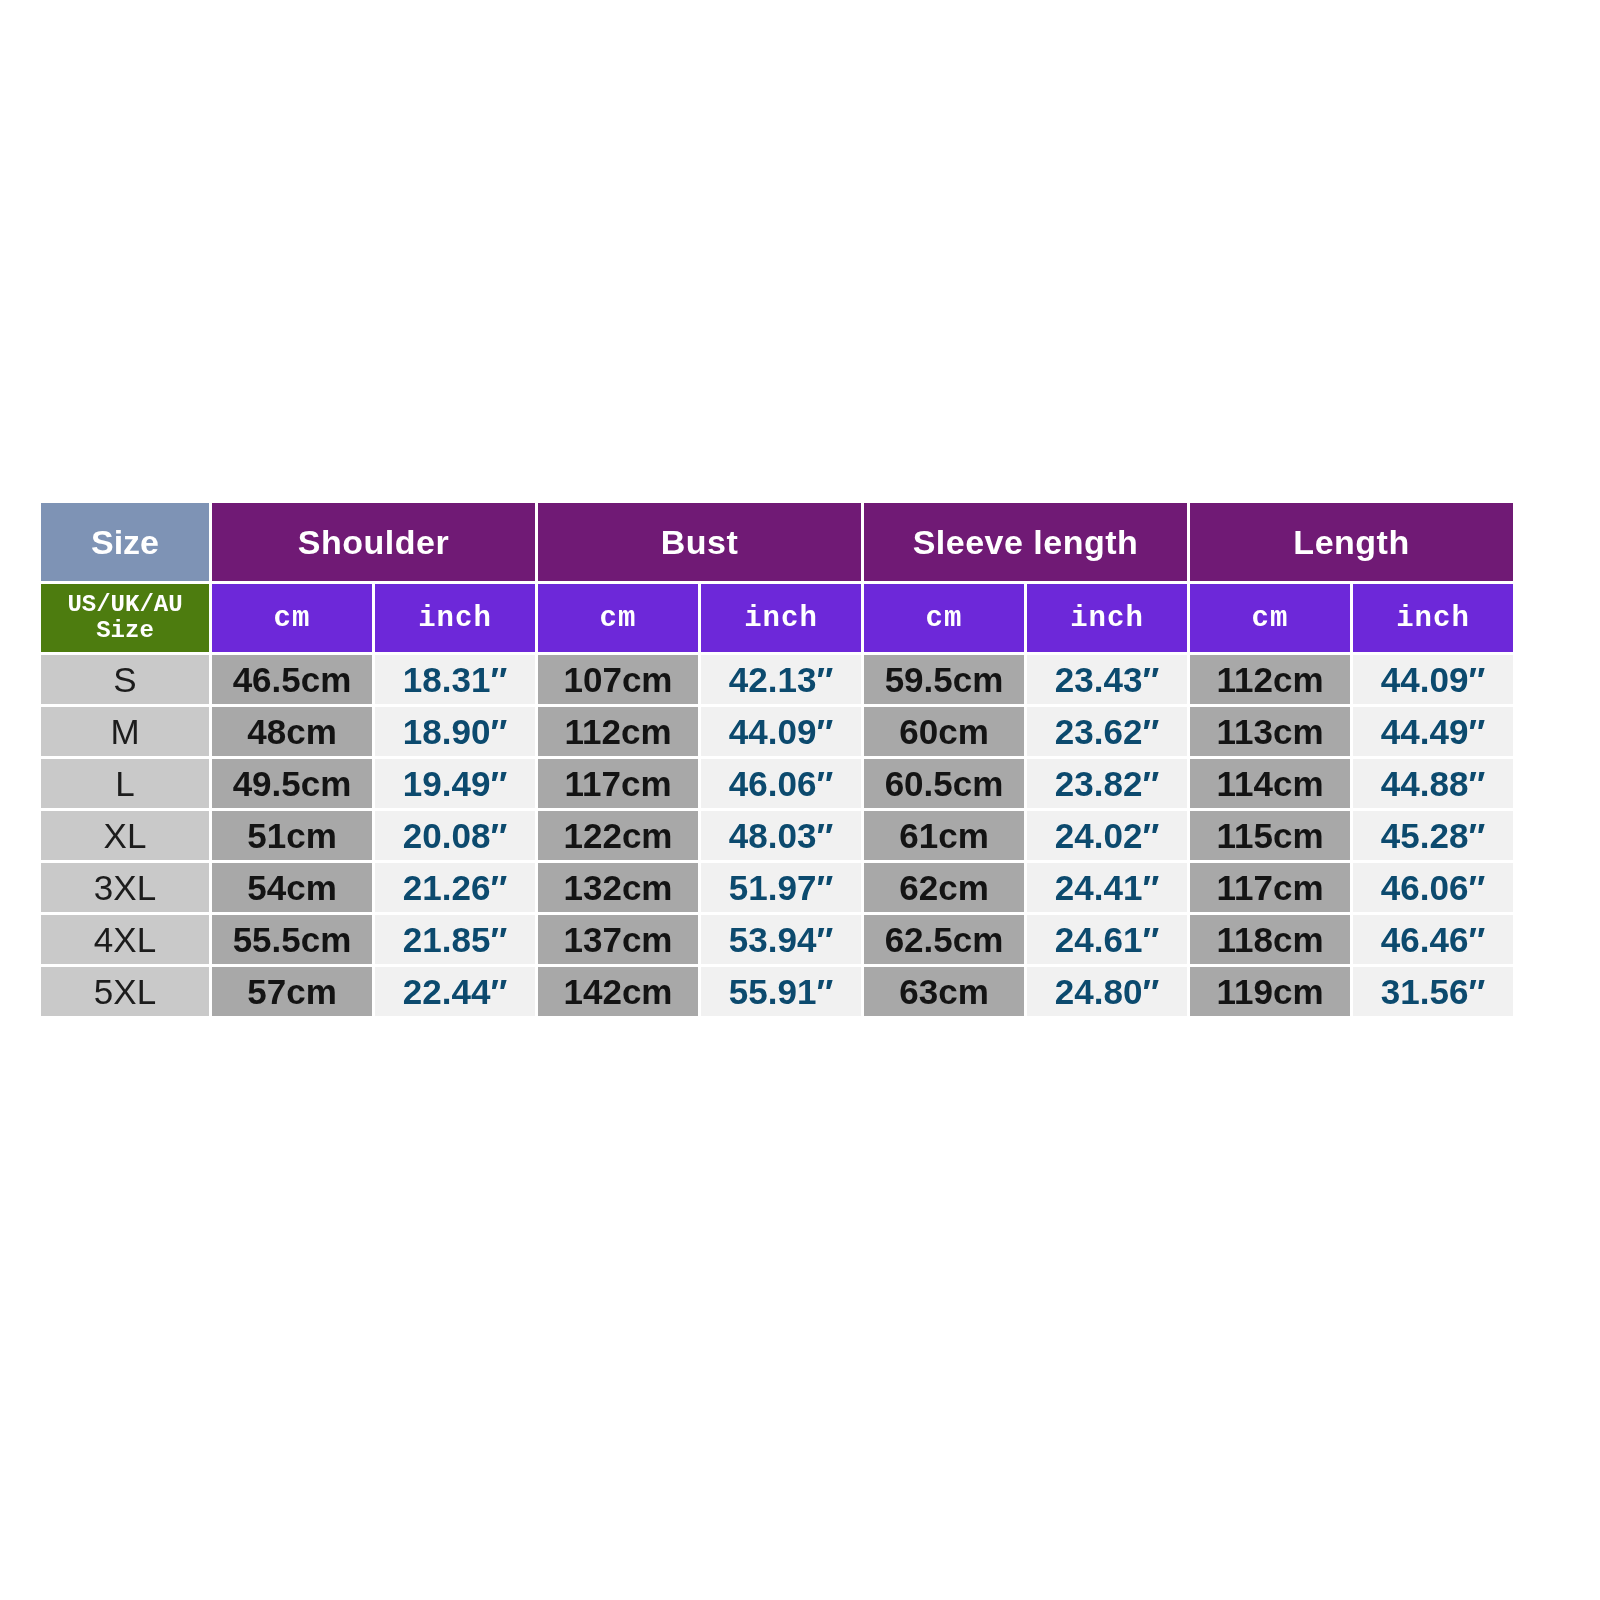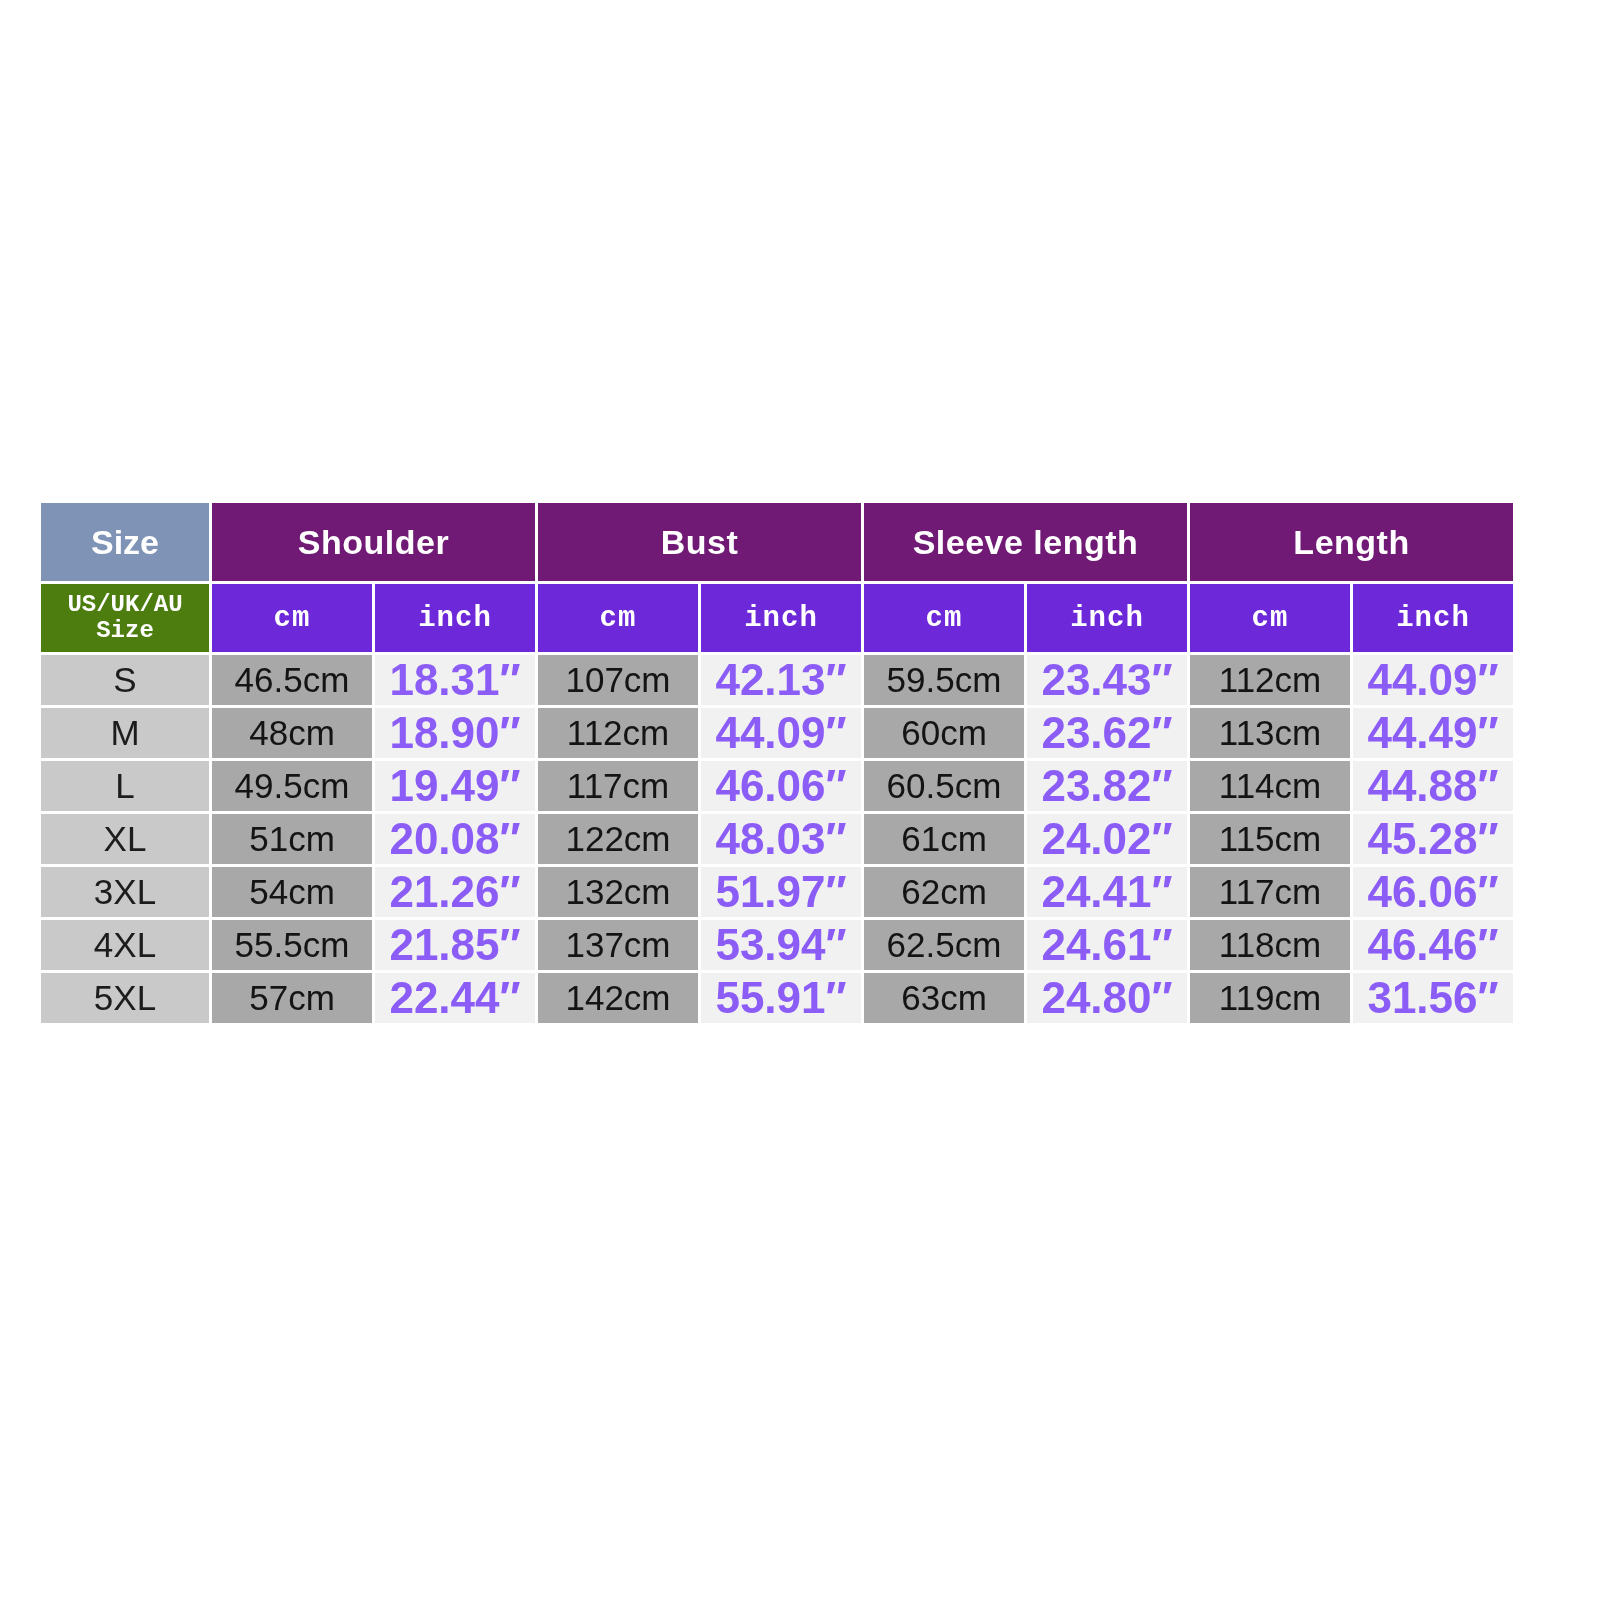--- a/index.html
+++ b/index.html
@@ -79,28 +79,28 @@
     color: #1c1c1c;
     font-family: "Liberation Sans", sans-serif;
     font-size: 35px;
     height: 49px;
   }
   .cell-cm {
     background: #a8a8a8;
     color: #141414;
     font-family: "Liberation Sans", sans-serif;
     font-size: 35px;
-    font-weight: 400;
+    font-weight: 700;
     height: 49px;
   }
   .cell-inch {
     background: #f1f1f1;
-    color: #8b5cf6;
-    font-family: "Liberation Sans", sans-serif;
-    font-size: 44px;
+    color: #0c4a6e;
+    font-family: "Liberation Sans", sans-serif;
+    font-size: 35px;
     font-weight: 600;
     height: 49px;
   }
 </style>
 </head>
 <body>
 
 <div id="chart-wrap">
   <table class="size-table">
     <colgroup>

